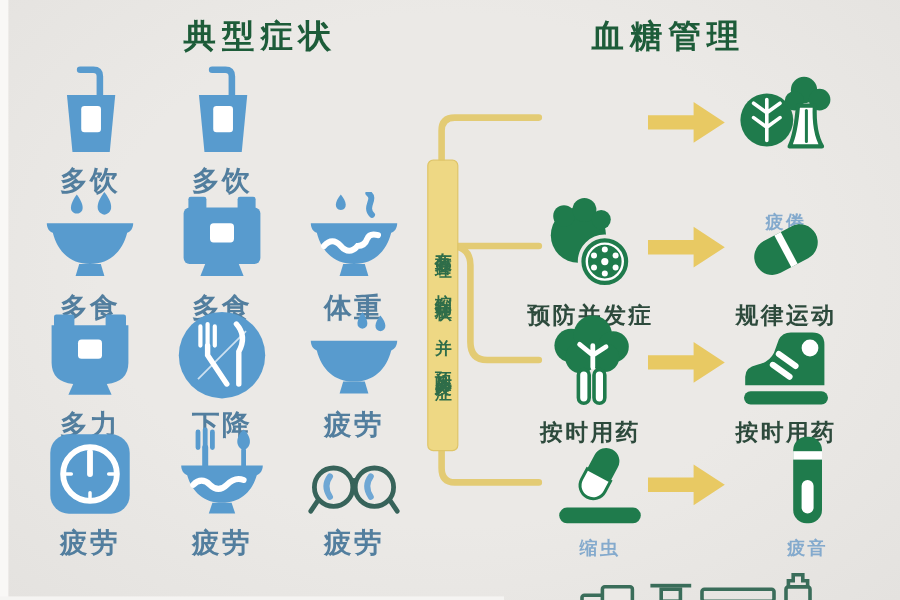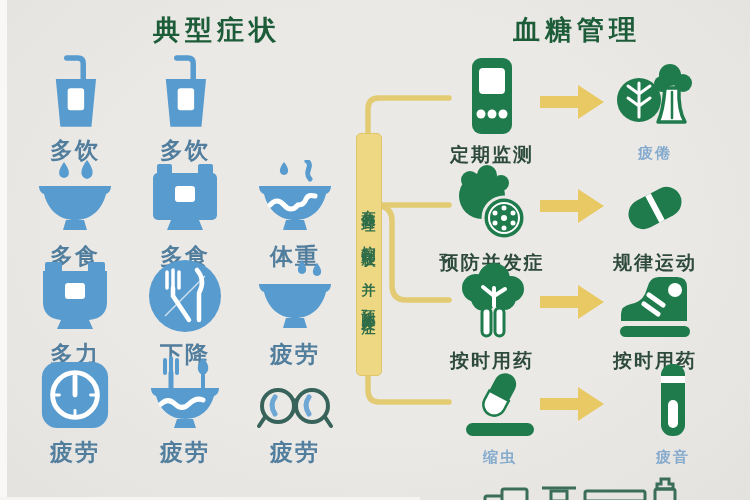--- a/index.html
+++ b/index.html
@@ -36,21 +36,21 @@
   .footicon{position:absolute;}
 </style>
 </head>
 <body>
 
 <div class="canvas">
   <div class="edge-strip"></div>
   <div class="bottom-strip"></div>
 
   <div class="sec-title" style="left:0;width:370px;padding-left:32px;">典型症状</div>
-  <div class="sec-title" style="left:452px;width:250px;">血糖管理</div>
+  <div class="sec-title" style="left:432px;width:250px;">血糖管理</div>
 
   <svg class="connectors" width="750" height="500">
     <g fill="none" stroke="#e3cb74" stroke-width="5.5" stroke-linecap="round">
       <path d="M368 134 V109 Q368 98 379 98 H449"></path>
       <path d="M381 205 H449"></path>
       <path d="M382 206 Q392 209 392 221 V285 Q392 300 406 300 H449"></path>
       <path d="M368 375 V390 Q368 402 379 402 H449"></path>
     </g>
   </svg>
 
@@ -184,38 +184,26 @@
         <path d="M38 26 Q40 22 42 26" stroke="#37635a" stroke-width="3.5" fill="none"></path>
         <path d="M10 41 L4 50" stroke="#37635a" stroke-width="4" stroke-linecap="round"></path>
         <path d="M70 41 L76 50" stroke="#37635a" stroke-width="4" stroke-linecap="round"></path>
         <path d="M20 21 Q14 29 20 38" stroke="#6fa7d4" stroke-width="5" fill="none" stroke-linecap="round"></path>
         <path d="M54 21 Q48 29 54 38" stroke="#6fa7d4" stroke-width="5" fill="none" stroke-linecap="round"></path>
       </svg>
     </div>
     <div class="blabel">疲劳</div>
   </div>
 
-  <div class="mcell" style="left:432px;top:56px;">
-    <div class="ic">
-      <svg width="64" height="80" viewBox="0 0 64 80">
-        <rect x="12" y="2" width="40" height="76" rx="9" fill="#1f7b4c"></rect>
-        <rect x="19" y="12" width="26" height="26" rx="4" fill="#fff"></rect>
-        <circle cx="21" cy="58" r="4.5" fill="#fff"></circle>
-        <circle cx="32" cy="58" r="4.5" fill="#fff"></circle>
-        <circle cx="43" cy="58" r="4.5" fill="#fff"></circle>
-      </svg>
-    </div>
-    <div class="glabel">定期监测</div>
-  </div>
   <div class="arrow" style="left:540px;top:84px;">
     <svg width="66" height="36" viewBox="0 0 66 36">
         <polygon points="0,12 38,12 38,1 64,18 38,35 38,24 0,24" fill="#e8c963"></polygon>
       </svg>
   </div>
-  <div class="mcell" style="left:595px;top:56px;">
+  <div class="mcell" style="left:595px;top:56px;gap:32px;">
     <div class="ic">
       <svg width="80" height="80" viewBox="0 0 80 80">
         <circle cx="24" cy="44" r="22" fill="#1f7b4c"></circle>
         <path d="M24 27 V61 M24 38 L13 30 M24 38 L35 30 M24 50 L13 42 M24 50 L35 42" stroke="#fff" stroke-width="3" fill="none" stroke-linecap="round"></path>
         <circle cx="55" cy="19" r="11" fill="#1f7b4c"></circle>
         <circle cx="68" cy="27" r="9" fill="#1f7b4c"></circle>
         <circle cx="47" cy="28" r="8" fill="#1f7b4c"></circle>
         <path d="M50 32 Q48 56 43 66 H70 Q63 54 64 32 Z" fill="#fff" stroke="#1f7b4c" stroke-width="3.5" stroke-linejoin="round"></path>
         <path d="M57 36 V62" stroke="#1f7b4c" stroke-width="2.5" stroke-linecap="round"></path>
       </svg>

